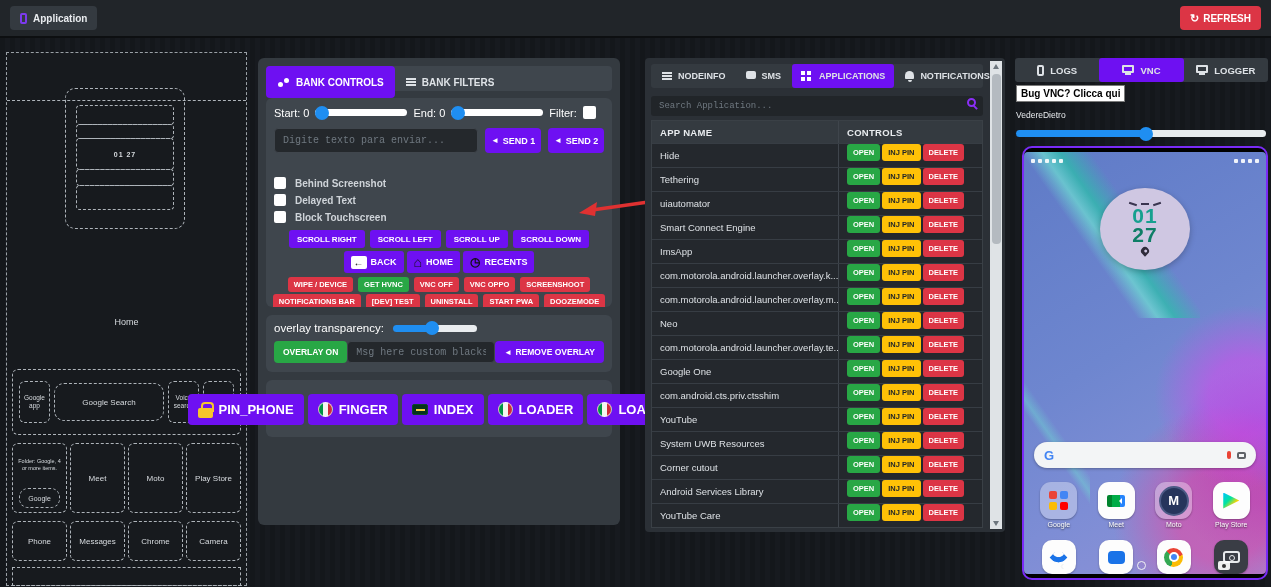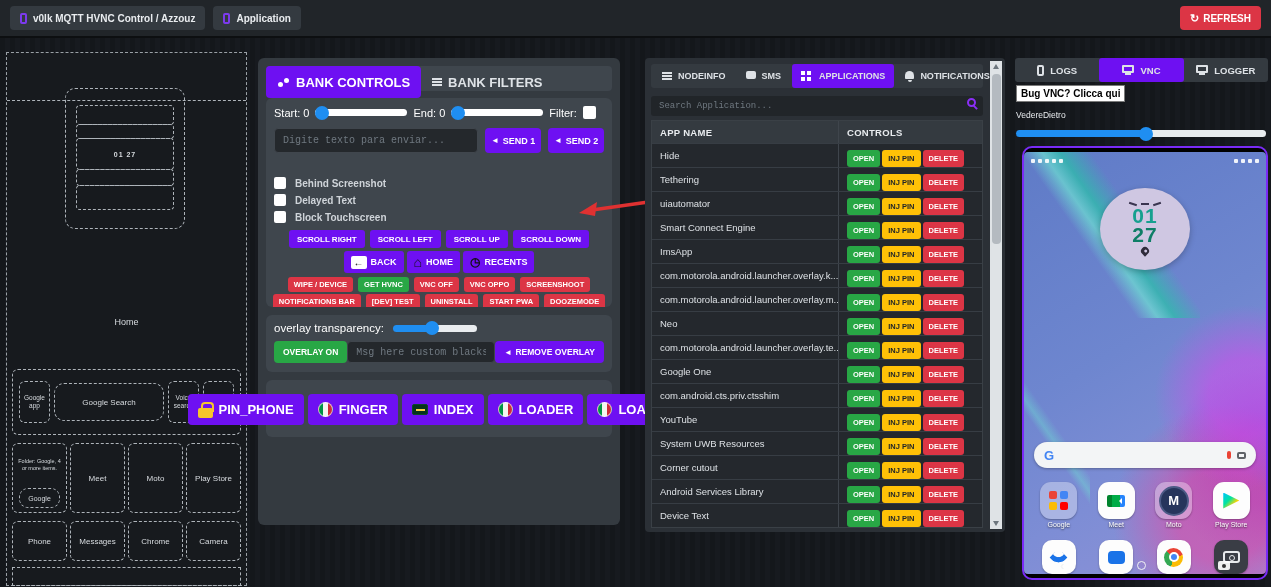--- a/index.html
+++ b/index.html
@@ -63,21 +63,21 @@
   .wf-row{position:absolute;left:5px;right:5px;display:grid;grid-template-columns:repeat(4,1fr);gap:0 3px}
   .wf-cell{border:1px dashed #aeb4ba;border-radius:6px;display:flex;align-items:center;justify-content:center;font-size:8px;text-align:center}
   #wf-folder{flex-direction:column;justify-content:flex-start;position:relative}
   #wf-folder .flbl{font-size:5.5px;margin-top:14px;padding:0 3px;line-height:1.3}
   #wf-gbtn{position:absolute;left:6px;right:6px;bottom:4px;height:20px;border:1px dashed #aeb4ba;border-radius:9px;font-size:7px;display:flex;align-items:center;justify-content:center}
   #wf-bottom{position:absolute;left:5px;right:5px;top:514px;height:19px;border:1px dashed #aeb4ba}
 
   
   #bank-card{position:absolute;left:258px;top:58px;width:362px;height:467px;background:#343a40;border-radius:6px;padding:8px}
   .tabbar{height:25px;background:#3f464d;border-radius:4px;display:flex;align-items:stretch}
-  .tab{display:flex;align-items:center;gap:6px;padding:16px 11px;font-size:13px;font-weight:bold;color:#dfe3e7;background:transparent}
+  .tab{display:flex;align-items:center;gap:6px;padding:16px 11px;font-size:10px;font-weight:bold;color:#dfe3e7;background:transparent}
   .tab.active{background:#6e10f2;color:#fff;border-radius:4px}
   #bank-body{margin-top:7px;background:#3f464d;border-radius:6px;padding:8px 8px 4px;height:209px;overflow:hidden}
   .sl-row{display:flex;align-items:center;gap:6px;font-size:11px;color:#fff}
   .send-row{display:flex;gap:7px;margin-top:9px}
   #bank-text{flex:1;height:25px}
   .sendbtn{width:56px;height:25px;font-size:9px;border-radius:4px}
   #bank-checks{margin-top:24px;display:flex;flex-direction:column;gap:5px}
   .chk{display:flex;align-items:center;gap:9px;font-size:10px;font-weight:bold;color:#cfd4d9}
   .chk .cbox{width:12px;height:12px}
   #scroll-row{display:flex;justify-content:center;gap:5px;margin-top:7px}
@@ -106,21 +106,21 @@
   .atab.active{background:#6e10f2;border-radius:3px}
   #apps-search-wrap{margin-top:6px;position:relative;height:20px}
   #apps-search{width:100%;height:20px;background:#212529;border:none;border-radius:3px;font-size:9px;padding-right:22px}
   #apps-search-ic{position:absolute;right:7px;top:4px}
   #apps-table{margin-top:6px;border:1px solid #3a4046;overflow:hidden}
   .thead{display:flex;height:22px;background:#343a40;align-items:center;font-size:9.5px;font-weight:bold;color:#e9ecef;letter-spacing:.3px}
   .col-name{width:186px;padding-left:8px;flex:none}
   .col-ctrl{flex:1;padding-left:8px;border-left:1px solid #3f454c;align-self:stretch;display:flex;align-items:center}
   .arow{display:flex;height:24px;align-items:stretch;background:#24282d;border-top:1px solid #373d44;font-size:9.5px;color:#dde1e5}
   .aname{width:186px;padding-left:8px;flex:none;display:flex;align-items:center;white-space:nowrap;overflow:hidden}
-  .actrl{flex:1;display:flex;gap:2px;padding-left:8px;border-left:1px solid #3f454c;align-items:flex-end}
+  .actrl{flex:1;display:flex;gap:2px;padding-left:8px;border-left:1px solid #3f454c;align-items:flex-start}
   .rbtn{height:17px;font-size:7.5px;padding:0 6px}
   #apps-scroll{position:absolute;right:3px;top:3px;bottom:3px;width:12px;background:#dfe3e6}
   .sarr{position:absolute;left:0;width:12px;height:11px;display:flex;align-items:center;justify-content:center}
   .sarr.up{top:0}.sarr.down{bottom:0}
   .tri-up{width:0;height:0;border:3.5px solid transparent;border-bottom:5px solid #6c757d;margin-bottom:3px}
   .tri-down{width:0;height:0;border:3.5px solid transparent;border-top:5px solid #6c757d;margin-top:3px}
   #apps-thumb{position:absolute;left:1.5px;top:13px;width:9px;height:170px;background:#b4bac0;border-radius:4px}
 
   
   #vnc-tabs{position:absolute;left:1015px;top:58px;width:253px;height:24px;background:#343a40;border-radius:3px;display:flex}
@@ -185,24 +185,20 @@
 
   
   #arrow{position:absolute;left:576px;top:183px;width:140px;height:44px;pointer-events:none}
 </style>
 </head>
 <body>
 
 <div id="topbar">
   <button class="navbtn">
     <span class="ic-phn"></span>
-    <span>v0lk MQTT HVNC Control / Azzouz</span>
-  </button>
-  <button class="navbtn">
-    <span class="ic-phn"></span>
     <span>Application</span>
   </button>
   <button id="refresh-btn" class="btn red">
     <span class="ic-refresh">↻</span>
     <span>REFRESH</span>
   </button>
 </div>
 
 <div id="wireframe">
   <div id="wf-topline"></div>
@@ -529,21 +525,21 @@
         </div>
         <div class="arow">
        <div class="aname">Android Services Library</div>
        <div class="actrl">
          <button class="btn green rbtn">OPEN</button>
          <button class="btn yellow rbtn">INJ PIN</button>
          <button class="btn red rbtn">DELETE</button>
        </div>
         </div>
         <div class="arow">
-       <div class="aname">Device Text</div>
+       <div class="aname">YouTube Care</div>
        <div class="actrl">
          <button class="btn green rbtn">OPEN</button>
          <button class="btn yellow rbtn">INJ PIN</button>
          <button class="btn red rbtn">DELETE</button>
        </div>
         </div>
       </div>
   </div>
 
   <div id="apps-scroll">

